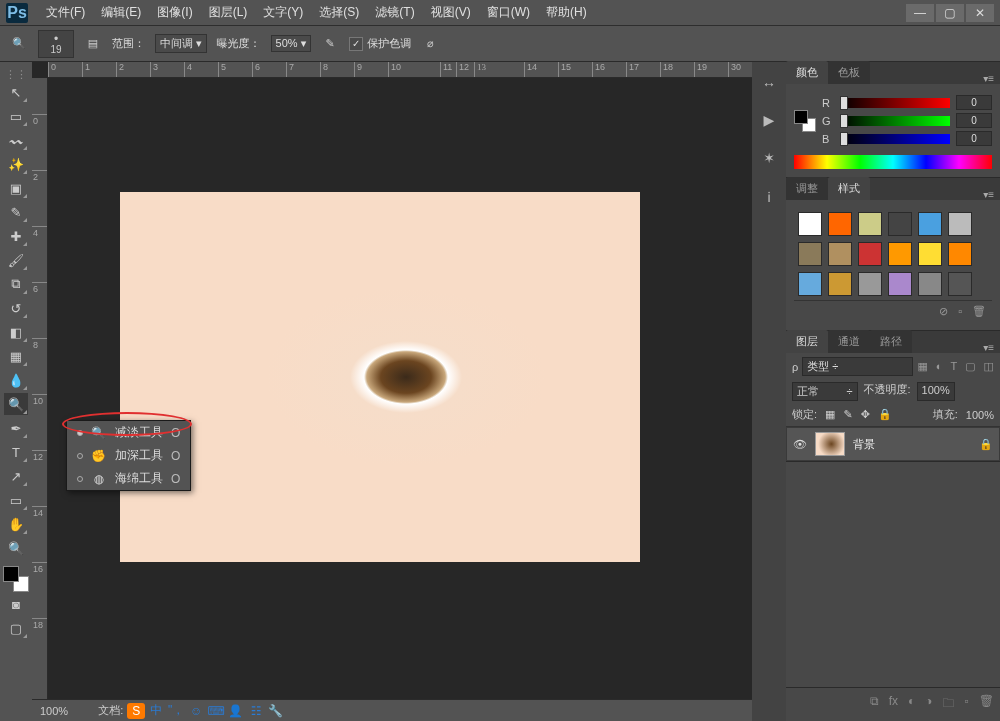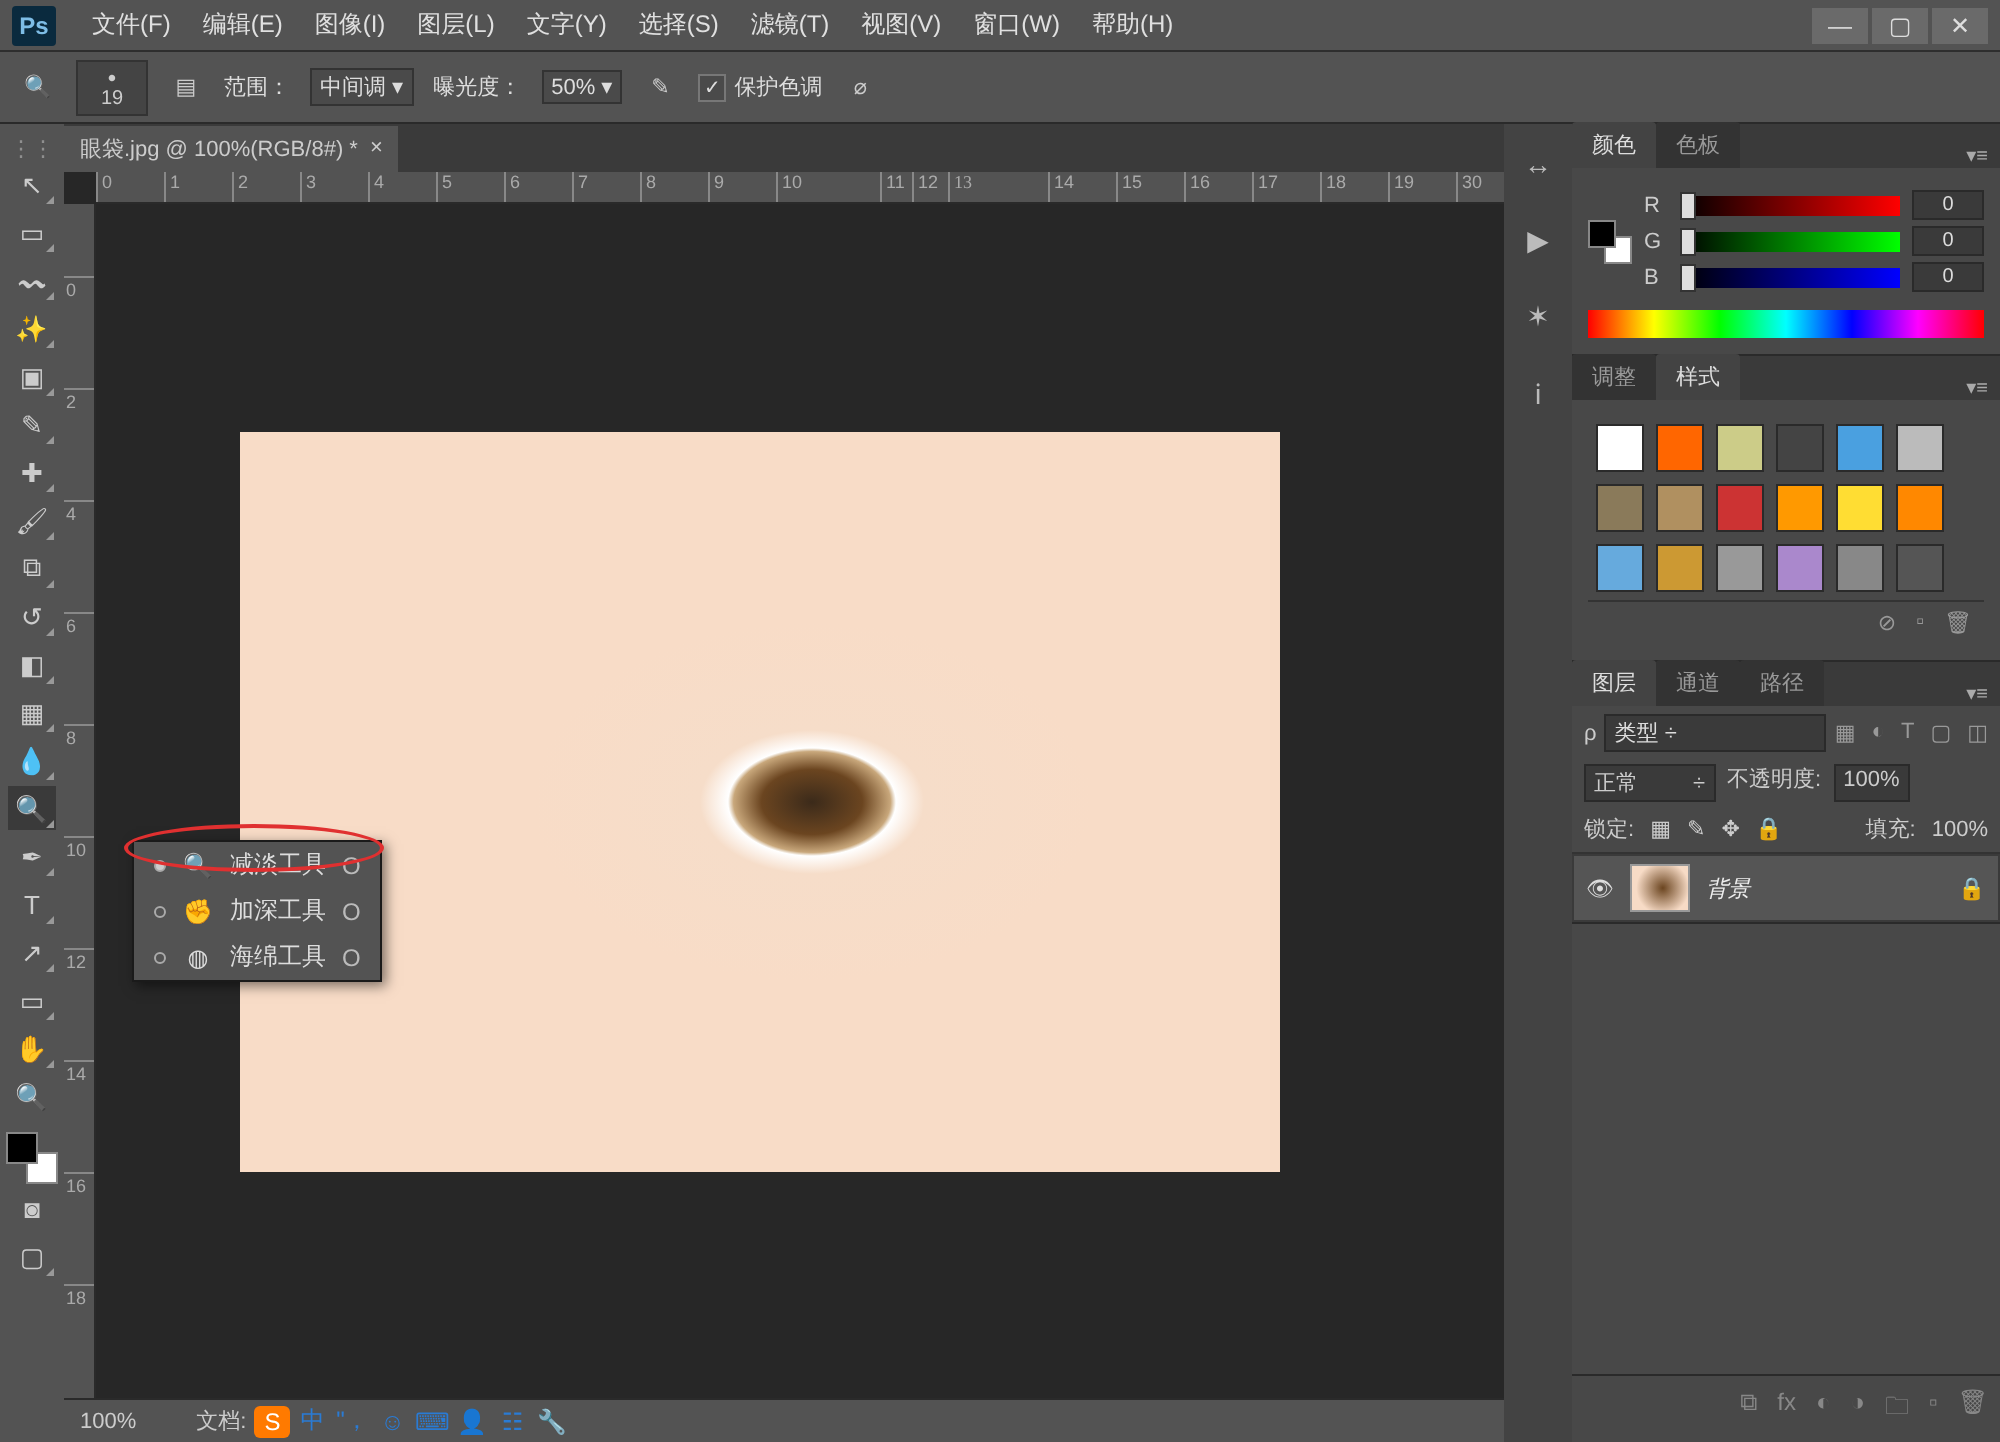--- a/index.html
+++ b/index.html
@@ -1,19 +1,19 @@
 <!DOCTYPE html>
 <html><head>
 <meta charset="utf-8">
 <style>
 *{margin:0;padding:0;box-sizing:border-box;font-family:"Microsoft YaHei",sans-serif;user-select:none}
 body{width:1000px;height:721px;background:#535353;overflow:hidden;position:relative;font-size:11px;color:#ccc}
 
 .menubar{height:26px;background:#535353;display:flex;align-items:center;padding:0 6px;border-bottom:1px solid #2e2e2e}
-.ps-logo{width:22px;height:20px;background:#0a2a3e;color:#7ebde6;font-weight:bold;font-size:12px;display:flex;align-items:center;justify-content:center;border-radius:2px;margin-right:10px}
+.ps-logo{width:22px;height:20px;background:#0a2a3e;color:#7ebde6;font-weight:bold;font-size:16px;display:flex;align-items:center;justify-content:center;border-radius:2px;margin-right:10px}
 .menu-item{padding:4px 8px;font-size:12px;color:#e0e0e0;cursor:default}
 .window-controls{margin-left:auto;display:flex}
 .win-btn{width:28px;height:18px;background:#6a6a6a;margin-left:2px;display:flex;align-items:center;justify-content:center;color:#ddd;font-size:12px}
 
 .options-bar{height:36px;background:#535353;display:flex;align-items:center;padding:0 10px;border-bottom:1px solid #2a2a2a;gap:10px}
 .opt-icon{width:18px;height:18px;display:flex;align-items:center;justify-content:center}
 .brush-preview{width:36px;height:28px;background:#444;border:1px solid #333;display:flex;flex-direction:column;align-items:center;justify-content:center;font-size:10px;color:#ccc;line-height:1}
 .opt-label{font-size:11px;color:#ddd}
 .opt-select{background:#4a4a4a;border:1px solid #333;color:#ddd;font-size:11px;padding:1px 4px}
 .checkbox{width:14px;height:14px;background:#4a4a4a;border:1px solid #777;display:inline-flex;align-items:center;justify-content:center;margin-right:4px}
@@ -81,21 +81,21 @@
 .layer-controls{display:flex;align-items:center;gap:4px;padding:4px 6px}
 .layer-select{background:#3a3a3a;border:1px solid #2a2a2a;color:#ddd;font-size:11px;padding:1px 4px;flex:1}
 .layer-icons{display:flex;gap:8px;color:#999;font-size:11px}
 .layer-row2{display:flex;gap:6px;padding:2px 6px;font-size:11px;color:#ccc}
 .layer-row2 .sel{background:#3a3a3a;border:1px solid #2a2a2a;padding:1px 4px}
 .lock-row{display:flex;align-items:center;gap:8px;padding:4px 6px;font-size:11px;color:#ccc;border-bottom:1px solid #333}
 .layer-list{background:#484848}
 .layer-item{display:flex;align-items:center;gap:8px;padding:4px 6px;background:#555;border:1px solid #3a3a3a}
 .eye{width:14px;text-align:center;color:#ddd}
 .thumb{width:30px;height:24px;background:radial-gradient(circle at 55% 50%,#6b4520 0%,#f7dbc6 70%);border:1px solid #999}
-.layer-name{font-style:italic;color:#eee}
+.layer-name{color:#eee}
 .lock-ic{margin-left:auto;color:#aaa}
 .layer-footer{margin-top:auto;display:flex;justify-content:flex-end;gap:10px;padding:6px;color:#888;border-top:1px solid #2a2a2a;font-size:12px}
 </style>
 </head>
 <body>
 
 <div class="menubar">
   <div class="ps-logo">Ps</div>
   <div class="menu-item">文件(F)</div>
   <div class="menu-item">编辑(E)</div>
@@ -159,26 +159,20 @@
     <div class="tool-btn">🔍</div>
     <div class="fgbg">
       <div class="bg"></div>
         <div class="fg"></div>
     </div>
     <div class="tool-btn">◙</div>
     <div class="tool-btn">▢<span class="corner"></span></div>
   </div>
 
   <div class="canvas-col">
-    <div class="doc-tabs">
-      <div class="doc-tab">
-        <span>眼袋.jpg @ 100%(RGB/8#) *</span>
-        <span>×</span>
-      </div>
-    </div>
     <div class="ruler-top" id="ruler-top">
         <div class="tick" style="left: 0px;">0</div>
         <div class="tick" style="left: 34px;">1</div>
         <div class="tick" style="left: 68px;">2</div>
         <div class="tick" style="left: 102px;">3</div>
         <div class="tick" style="left: 136px;">4</div>
         <div class="tick" style="left: 170px;">5</div>
         <div class="tick" style="left: 204px;">6</div>
         <div class="tick" style="left: 238px;">7</div>
         <div class="tick" style="left: 272px;">8</div>

